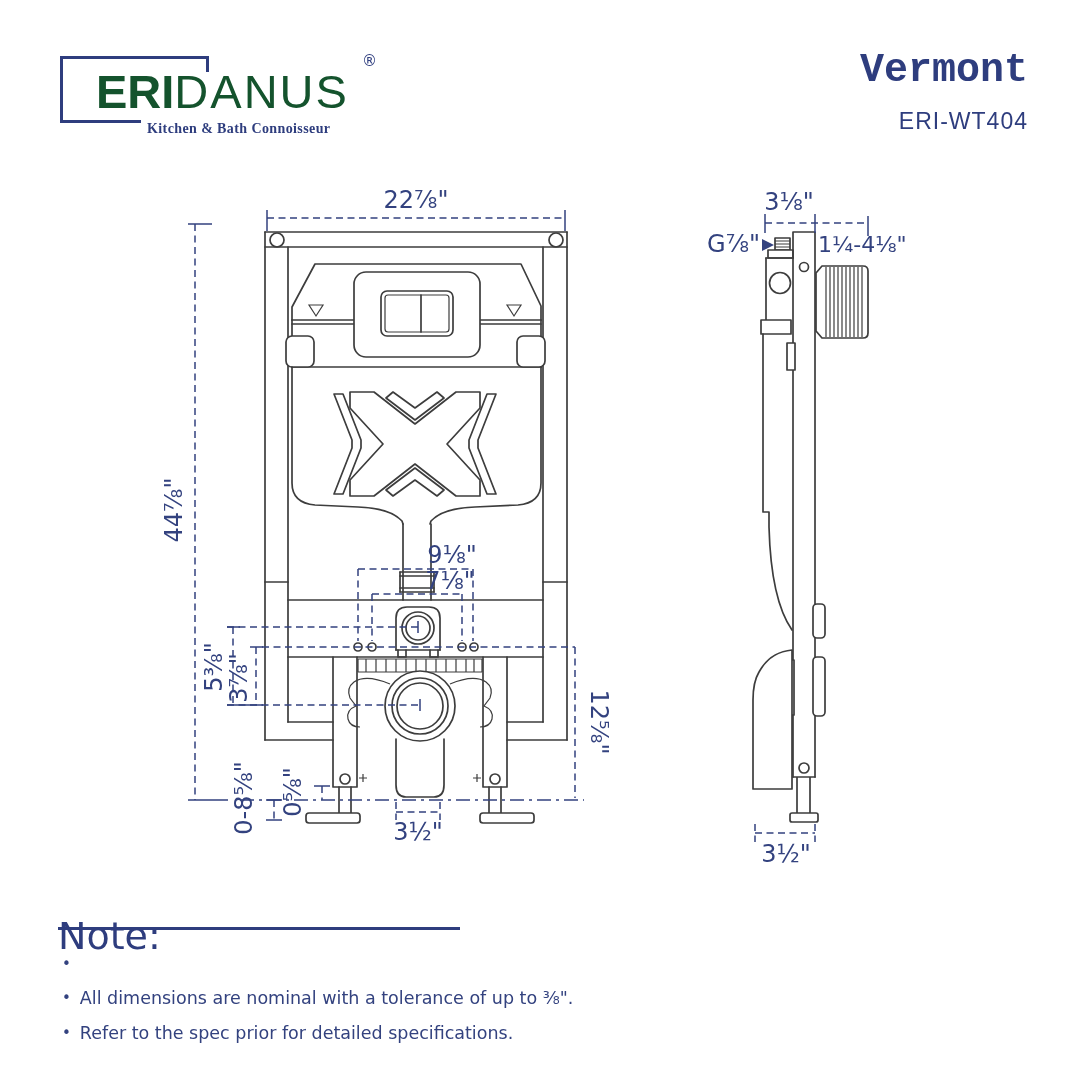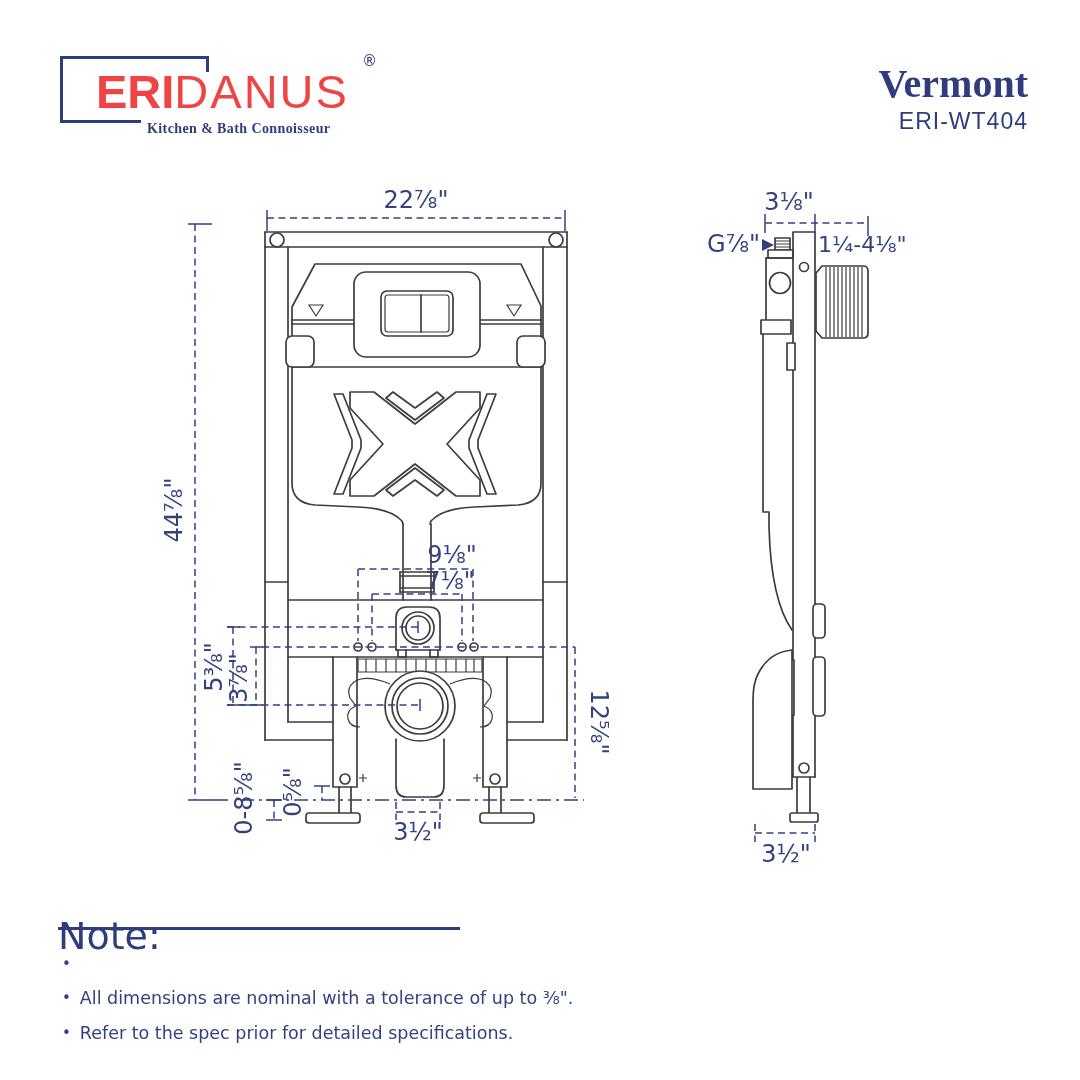--- a/index.html
+++ b/index.html
@@ -5,28 +5,28 @@
   html,body{margin:0;padding:0;background:#fff;}
   #canvas{position:relative;width:1080px;height:1080px;background:#ffffff;
           font-family:"DejaVu Sans",sans-serif;overflow:hidden;}
   .abs{position:absolute;}
 
   
   .logo-bracket-top{left:60px;top:56px;width:146px;height:13px;
     border-top:3px solid #2e3d7e;border-right:3px solid #2e3d7e;}
   .logo-bracket-left{left:60px;top:56px;width:78px;height:64px;
     border-left:3px solid #2e3d7e;border-bottom:3px solid #2e3d7e;}
-  .logo-word{left:96px;top:68px;color:#ef4444;font-family:"Liberation Sans",sans-serif;
+  .logo-word{left:96px;top:68px;color:#14532d;font-family:"Liberation Sans",sans-serif;
     font-size:47px;line-height:1;white-space:nowrap;}
   .logo-bold{font-weight:800;letter-spacing:0px;}
   .logo-light{font-weight:300;letter-spacing:2px;}
   .logo-reg{left:362px;top:52px;color:#2e3d7e;font-size:15px;font-weight:400;}
   .logo-tagline{left:147px;top:121px;color:#2e3d7e;font-family:Liberation Serif, serif;
     font-size:14px;font-weight:700;letter-spacing:.4px;white-space:nowrap;}
-  .product-name{right:52px;top:60px;color:#2e3d7e;font-family:Liberation Serif, serif;
+  .product-name{right:52px;top:48px;color:#2e3d7e;font-family:Liberation Mono, monospace;
     font-size:40px;font-weight:700;text-align:right;}
   .product-model{right:52px;top:108px;color:#2e3d7e;font-family:"Liberation Sans",sans-serif;
     font-size:23px;font-weight:400;letter-spacing:1px;text-align:right;}
 
   
   .note-title{left:58px;top:914px;color:#2e3d7e;font-size:38px;font-weight:400;}
   .note-rule{left:58px;top:927px;width:402px;border-top:3px solid #2e3d7e;}
   .note-list{left:62px;top:940px;width:560px;color:#33427f;font-size:17.5px;}
   .note-item{display:flex;align-items:flex-start;margin-top:14px;line-height:1.2;}
   .note-bullet{margin-right:9px;font-size:15px;line-height:1.35;}

